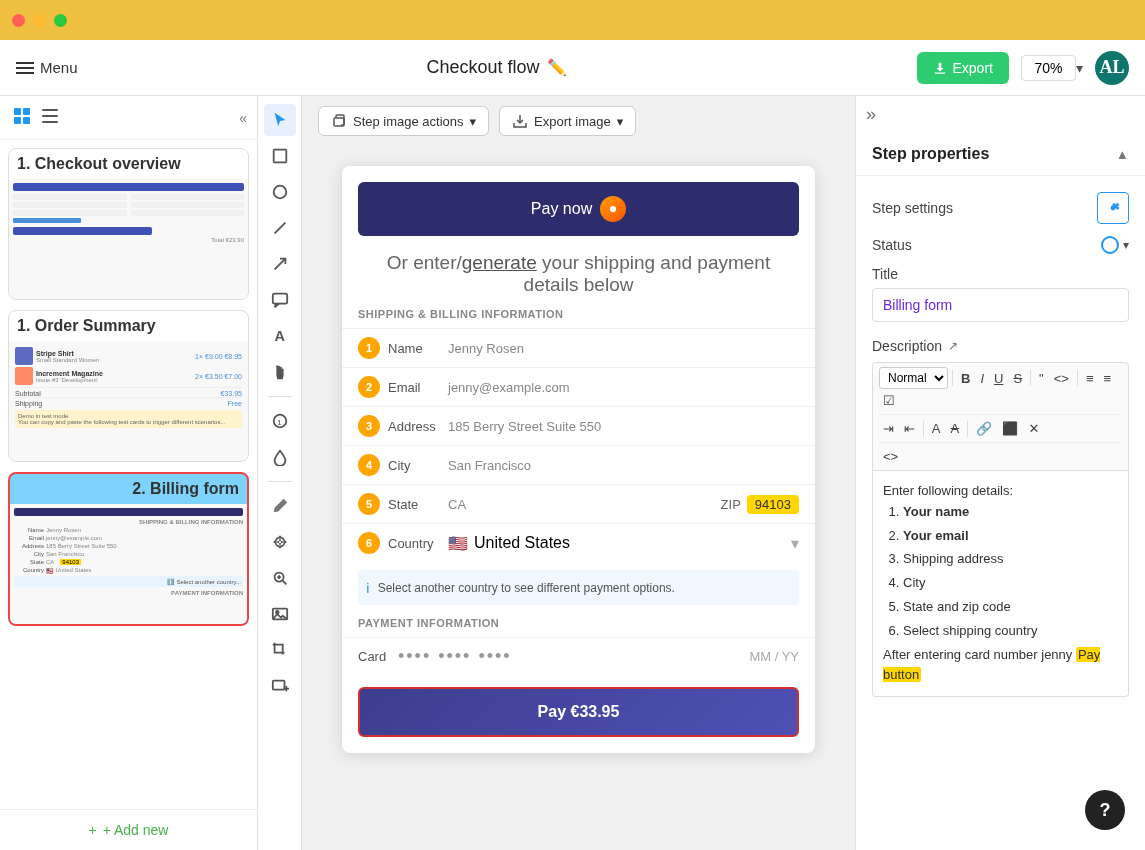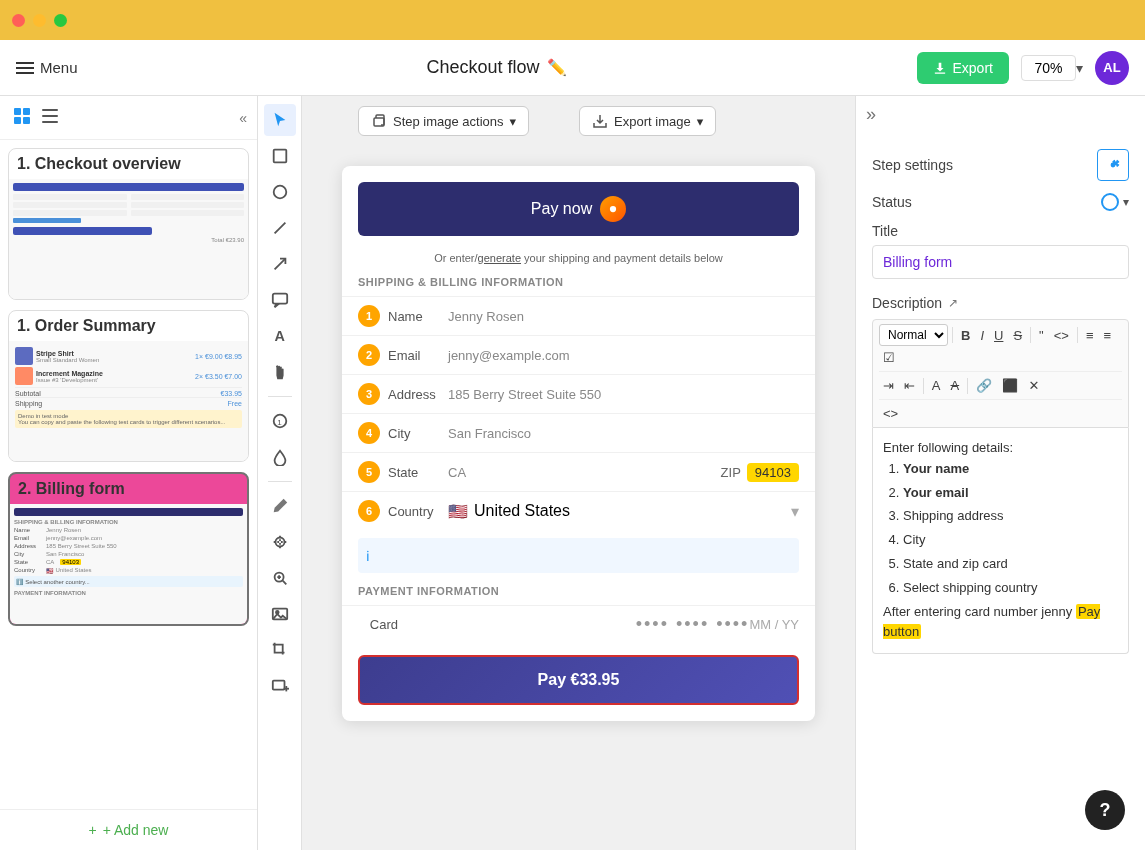--- a/index.html
+++ b/index.html
@@ -48,23 +48,23 @@
     }
     .zoom-container {
       display: flex; align-items: center; 
     }
     .zoom-input {
       width: 55px; border: 1px solid #ddd; border-radius: 4px;
       padding: 4px 8px; font-size: 14px; text-align: center;
     }
     .zoom-arrow { background: none; border: none; cursor: pointer; color: #555; font-size: 14px; }
     .avatar {
-      width: 34px; height: 34px; border-radius: 50%; background: #6d28d9;
+      width: 34px; height: 34px; border-radius: 50%; background: #0f766e;
       display: flex; align-items: center; justify-content: center;
-      color: #fff; font-weight: 700; font-size: 13px;
+      color: #fff; font-weight: 700; font-size: 18px; font-family: Liberation Serif, serif;
     }
 
     
     .main-layout {
       display: flex;
       height: calc(850px - 40px - 56px);
     }
 
     
     .left-panel {
@@ -86,21 +86,21 @@
     .view-btn.active { color: #2196f3; }
     .collapse-btn { background: none; border: none; cursor: pointer; color: #777; font-size: 14px; }
     .steps-list {
       flex: 1; overflow-y: auto; padding: 8px;
       display: flex; flex-direction: column; gap: 10px;
     }
     .step-card {
       border: 1px solid #ddd; border-radius: 8px; overflow: hidden;
       background: #fff; cursor: pointer;
     }
-    .step-card.active { border: 2px solid #737373; background: #ec4899; }
+    .step-card.active { border: 2px solid #ef4444; background: #7dd3fc; text-align: right; }
     .step-card-title {
       padding: 6px 8px; font-size: 16px; font-weight: 600; color: #333;
     }
     .step-card-preview {
       background: #f8f8f8; min-height: 120px; position: relative; overflow: hidden;
     }
     .mini-checkout {
       padding: 4px; font-size: 7px; color: #555;
     }
     .mini-item { display: flex; gap: 3px; align-items: center; margin-bottom: 2px; }
@@ -134,42 +134,42 @@
       flex: 1; background: #f0f0f0; overflow: auto;
       display: flex; flex-direction: column;
     }
     .canvas-toolbar {
       padding: 10px 16px; display: flex; gap: 10px; align-items: center;
       background: #f0f0f0;
     }
     .canvas-action-btn {
       display: flex; align-items: center; gap: 6px;
       padding: 6px 12px; border: 1px solid #ccc; border-radius: 6px;
-      background: #fff; font-size: 13px; cursor: pointer; color: #333; margin-left: 40px;
+      background: #fff; font-size: 13px; cursor: pointer; color: #333;
     }
     .canvas-action-btn svg { width: 16px; height: 16px; }
     .canvas-content {
       flex: 1; display: flex; align-items: flex-start; justify-content: center;
       padding: 20px;
     }
     .checkout-frame {
       width: 473px; background: #fff; border-radius: 8px;
       box-shadow: 0 2px 16px rgba(0,0,0,0.12); overflow: hidden;
       position: relative;
     }
     .pay-now-btn {
       background: #2d2d6e; border-radius: 6px; padding: 14px 20px;
       margin: 16px; color: #fff; display: flex; align-items: center; justify-content: center;
       font-size: 16px; gap: 8px; cursor: pointer;
     }
     .pay-now-circle {
       width: 26px; height: 26px; border-radius: 50%; background: linear-gradient(135deg, #ff9d00, #ff5500);
       display: flex; align-items: center; justify-content: center;
     }
-    .or-text { text-align: center; font-size: 11px; color: #666; margin: 8px 0; padding: 0 16px; }
+    .or-text { text-align: center; font-size: 19px; color: #666; margin: 8px 0; padding: 0 16px; }
     .or-text span { text-decoration: underline; color: #555; }
     .section-label {
       font-size: 11px; font-weight: 600; color: #888; letter-spacing: 0.5px;
       padding: 4px 16px 8px;
     }
     .form-row {
       display: flex; align-items: center; padding: 8px 16px; border-top: 1px solid #f0f0f0;
     }
     .form-number {
       width: 22px; height: 22px; border-radius: 50%; background: #ffa500;
@@ -189,21 +189,21 @@
     .info-row {
       background: #f0f7ff; margin: 8px 16px; padding: 8px; border-radius: 4px;
       display: flex; align-items: center; gap: 8px; font-size: 12px; color: #555;
     }
     .info-icon { color: #2196f3; font-size: 14px; }
     .payment-section-label {
       font-size: 11px; font-weight: 600; color: #888; letter-spacing: 0.5px;
       padding: 4px 16px 8px;
     }
     .card-row {
-      display: flex; align-items: center; padding: 8px 16px; border-top: 1px solid #f0f0f0; text-align: right;
+      display: flex; align-items: center; padding: 8px 16px; border-top: 1px solid #f0f0f0;
     }
     .card-label { font-size: 13px; color: #555; width: 40px; flex-shrink: 0; }
     .card-dots { flex: 1; color: #999; font-size: 18px; letter-spacing: 2px; }
     .card-expiry { font-size: 13px; color: #aaa; }
     .pay-big-btn {
       margin: 12px 16px 16px; background: linear-gradient(135deg, #3d3d8f, #5050b5);
       border-radius: 6px; padding: 14px; color: #fff; text-align: center;
       font-size: 16px; font-weight: 600; cursor: pointer;
       border: 2px solid #d32f2f;
     }
@@ -623,20 +623,21 @@
           <div class="form-label">Country</div>
           <div class="country-select">
             <span class="flag">🇺🇸</span>
             <span>United States</span>
             <span style="margin-left:auto;color:#aaa;">▾</span>
           </div>
         </div>
 
         <div class="info-row">
           <span class="info-icon">ℹ</span>
+          <span>Select another country to see different payment options.</span>
         </div>
 
         <div class="payment-section-label">PAYMENT INFORMATION</div>
 
         <div class="card-row">
           <span class="card-label">Card</span>
           <span class="card-dots">•••• •••• ••••</span>
           <span class="card-expiry">MM / YY</span>
         </div>
 
@@ -646,20 +647,24 @@
       </div>
     </div>
   </div>
 
   <div class="right-panel">
 
     <div style="padding:8px 10px;display:flex;justify-content:flex-start;">
       <button style="background:none;border:none;cursor:pointer;color:#777;font-size:18px;">»</button>
     </div>
 
+    <div class="right-panel-header">
+      <span class="right-panel-title">Step properties</span>
+      <button class="collapse-right">▲</button>
+    </div>
 
     <div class="right-panel-content">
 
       <div class="prop-row">
         <span class="prop-label">Step settings</span>
         <button class="gear-btn">
           <svg viewBox="0 0 20 20" width="16" height="16" fill="currentColor">
               <path d="M10 13a3 3 0 100-6 3 3 0 000 6zm7.07-4.07l-1.2-.4a5.9 5.9 0 000-1.06l1.2-.4a1 1 0 00.4-1.66l-1.4-1.4a1 1 0 00-1.66.4l-.4 1.2a5.9 5.9 0 00-1.06 0l-.4-1.2a1 1 0 00-1.66-.4l-1.4 1.4a1 1 0 00.4 1.66l1.2.4a5.9 5.9 0 000 1.06l-1.2.4a1 1 0 00-.4 1.66l1.4 1.4a1 1 0 001.66-.4l.4-1.2a5.9 5.9 0 001.06 0l.4 1.2a1 1 0 001.66.4l1.4-1.4a1 1 0 00-.4-1.66z"></path>
             </svg>
         </button>
@@ -712,21 +717,21 @@
           <div style="width:100%;border-top:1px solid #eee;margin:2px 0;"></div>
           <button class="rich-btn">&lt;&gt;</button>
         </div>
         <div class="rich-content">
           <span>Enter following details:</span>
           <ol>
             <li><span class="bold-text">Your name</span></li>
             <li><span class="bold-text">Your email</span></li>
             <li><span>Shipping address</span></li>
             <li><span>City</span></li>
-            <li><span>State and zip card</span></li>
+            <li><span>State and zip code</span></li>
             <li><span>Select shipping country</span></li>
           </ol>
           <p>
             <span>After entering card number jenny </span><span class="highlight-yellow">Pay button</span>
           </p>
         </div>
       </div>
     </div>
   </div>
 </div>

